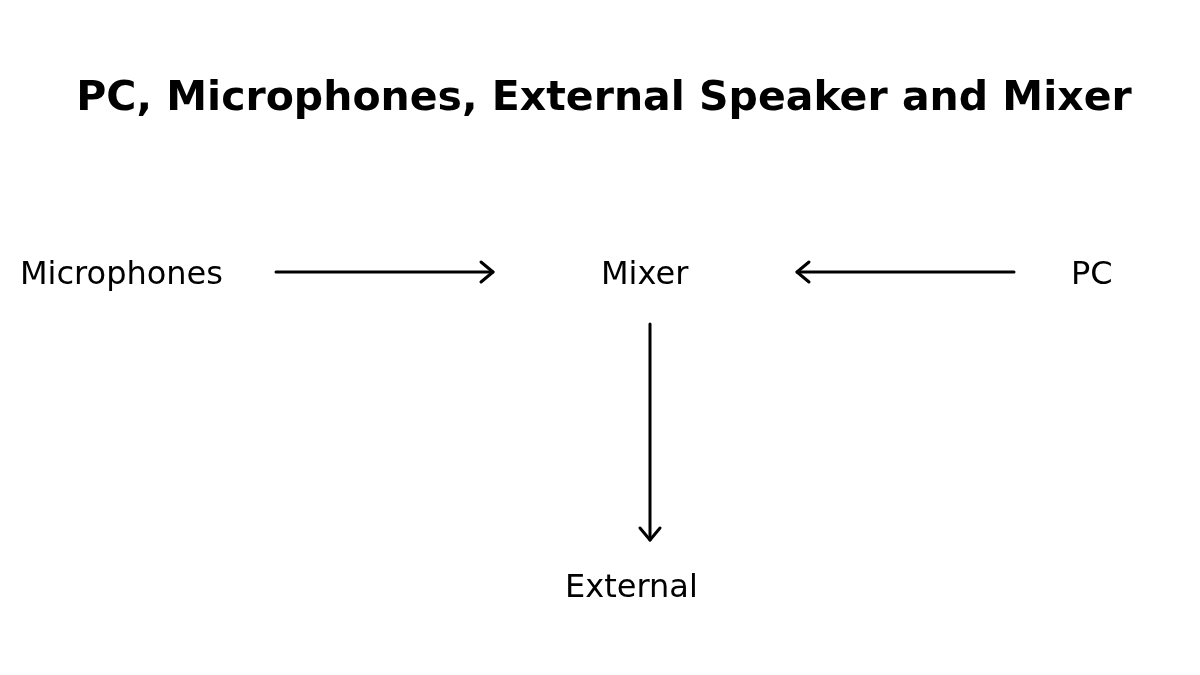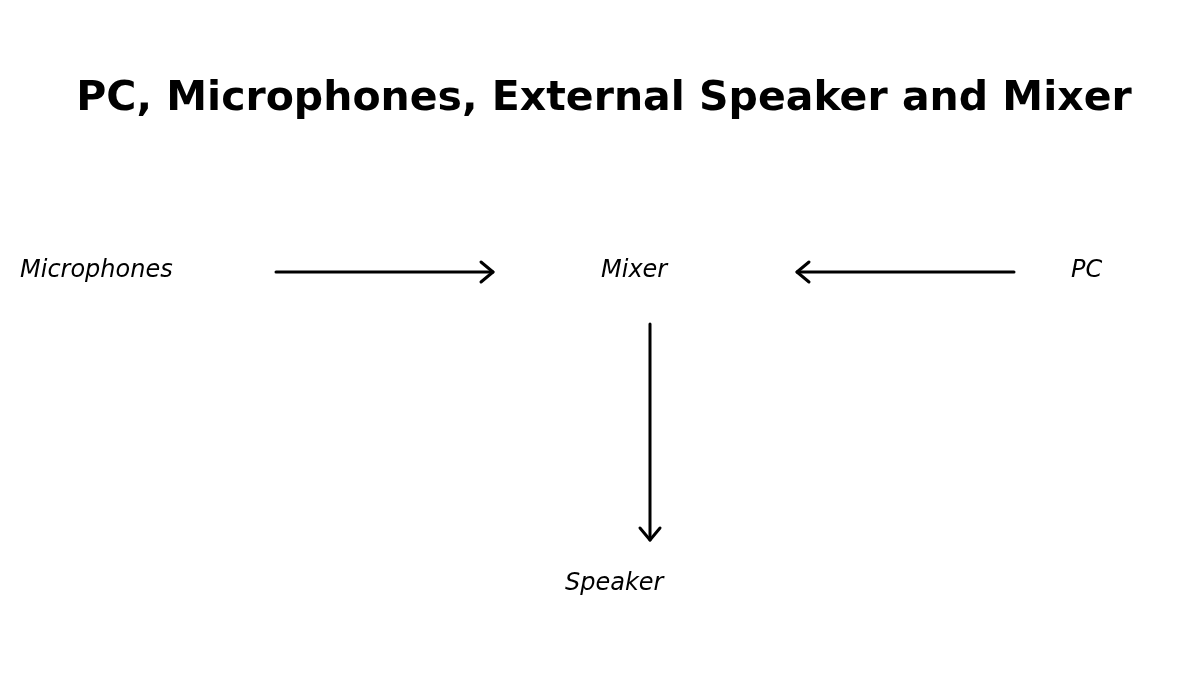--- a/index.html
+++ b/index.html
@@ -1,29 +1,29 @@
 <!DOCTYPE html>
 <html><head>
 <meta charset="utf-8">
 <style>
   html, body { margin:0; padding:0; background:#ffffff; }
   body { width:1200px; height:675px; position:relative; overflow:hidden; font-family:"DejaVu Sans", sans-serif; color:#000; }
   .title { position:absolute; left:4px; top:72px; width:1200px; text-align:center; font-weight:bold; font-size:41px; letter-spacing:0px; white-space:nowrap; }
-  .node { position:absolute; font-size:24px; white-space:nowrap; line-height:1;font-style:italic; }
+  .node { position:absolute; font-size:32px; white-space:nowrap; line-height:1; }
   svg.arrows { position:absolute; left:0; top:0; }
 </style>
 </head>
 <body>
 
 <div class="title">PC, Microphones, External Speaker and Mixer</div>
 
 <div class="node" style="left:20px; top:257px;">Microphones</div>
 <div class="node" style="left:601px; top:257px;text-align:right;">Mixer</div>
 <div class="node" style="left:1071px; top:257px;text-align:center;">PC</div>
-<div class="node" style="left:565px; top:570px;">Speaker</div>
+<div class="node" style="left:565px; top:570px;">External</div>
 
 <svg class="arrows" width="1200" height="675">
   <g stroke="#000" stroke-width="3" fill="none" stroke-linecap="round" stroke-linejoin="round">
     <g>
       <line x1="276" y1="272" x2="493" y2="272"></line>
       <polyline points="481,262 493,272 481,282"></polyline>
     </g>
     <g>
       <line x1="1014" y1="272" x2="797" y2="272"></line>
       <polyline points="809,262 797,272 809,282"></polyline>

